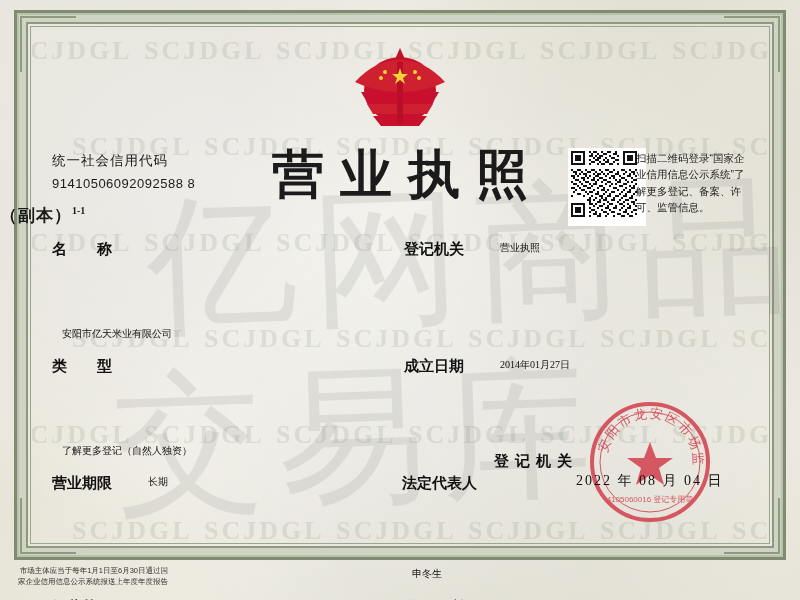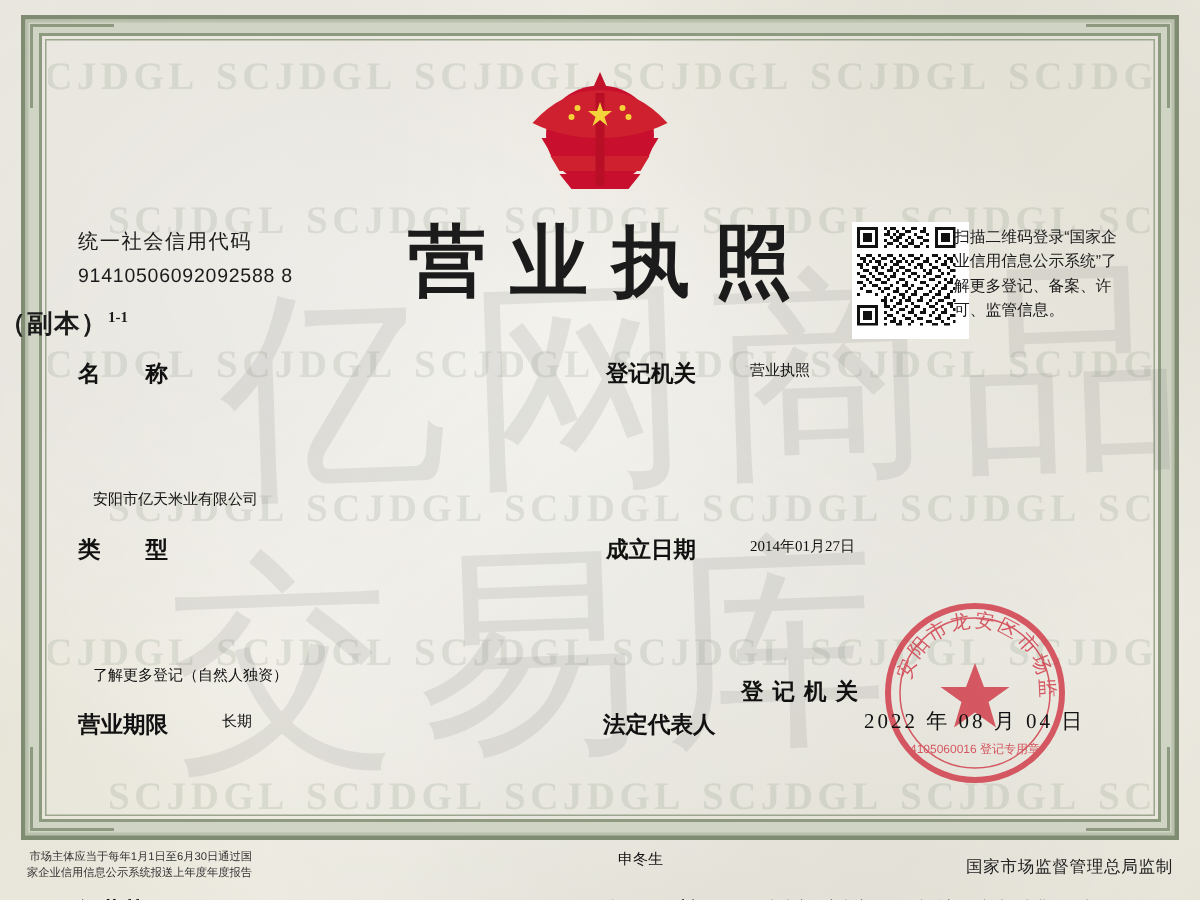--- a/index.html
+++ b/index.html
@@ -531,16 +531,15 @@
     <b>月</b>
     <span>04</span>
     <b>日</b>
   </div>
 
   <div class="footer">
     <div class="mid">
       <div>市场主体应当于每年1月1日至6月30日通过国</div>
       <div>家企业信用信息公示系统报送上年度年度报告</div>
     </div>
-    <div class="footer-right">国家市场监督管理总局监制</div>
   </div>
 
 </div>
 
 </body></html>

